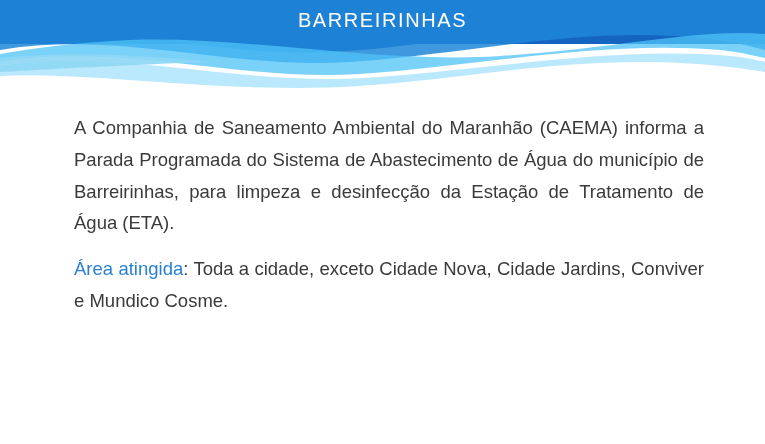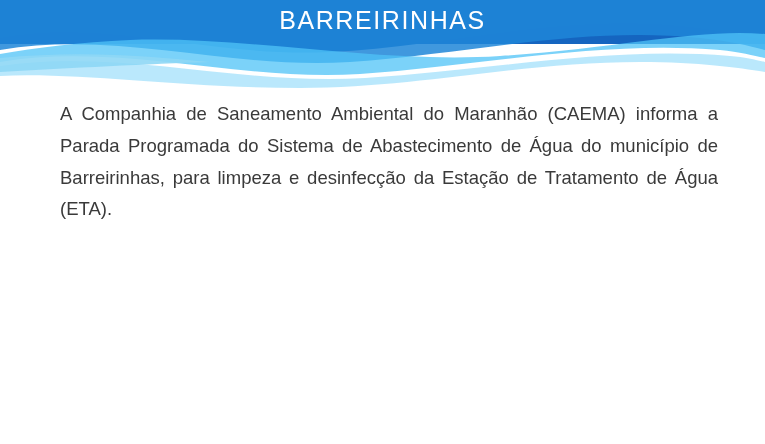--- a/index.html
+++ b/index.html
@@ -35,38 +35,38 @@
     left: 0;
     display: block;
   }
   .header-title {
     position: absolute;
     top: 4px;
     left: 0;
     width: 765px;
     text-align: center;
     color: #ffffff;
-    font-size: 25px;
+    font-size: 20px;
     font-weight: normal;
     letter-spacing: 1.6px;
     line-height: 32px;
     z-index: 5;
   }
   
   .content {
     position: absolute;
     top: 98px;
     left: 60px;
     width: 658px;
     color: #3a3a3a;
     font-size: 18.5px;
     line-height: 31.8px;
   }
   .para {
-    margin: 0;
+    margin: 14px;
     text-align: justify;
     text-justify: inter-word;
   }
   .para + .para {
     margin-top: 0;
   }
   .label-blue {
     color: #2a7fd4;
   }
 </style>
@@ -88,15 +88,16 @@
 
       <path d="M0,70 C120,52 240,90 365,82 C490,74 610,50 730,60 C745,61 756,64 765,66 L765,96 L0,96 Z" fill="#ffffff"></path>
       <path d="M0,66 C120,48 240,86 365,78 C490,70 610,46 730,56 C745,57 756,60 765,62 L765,72 C740,68 700,62 640,62 C520,62 420,88 300,88 C180,88 80,72 0,76 Z" fill="#b3e5fc" opacity="0.9"></path>
       <path d="M0,58 C80,50 150,56 210,62 C150,64 70,68 0,72 Z" fill="#8ed7f5" opacity="0.9"></path>
     </svg>
     <div class="header-title">BARREIRINHAS</div>
   </div>
 
   <div class="content">
     <p class="para">A Companhia de Saneamento Ambiental do Maranhão (CAEMA) informa a Parada Programada do Sistema de Abastecimento de Água do município de Barreirinhas, para limpeza e desinfecção da Estação de Tratamento de Água (ETA).</p>
+    <p class="para"><span class="label-blue">Área atingida</span><span>: </span><span>Toda a cidade, exceto Cidade Nova, Cidade Jardins, Conviver e Mundico Cosme.</span></p>
   </div>
 
 </div>
 
 </body></html>

